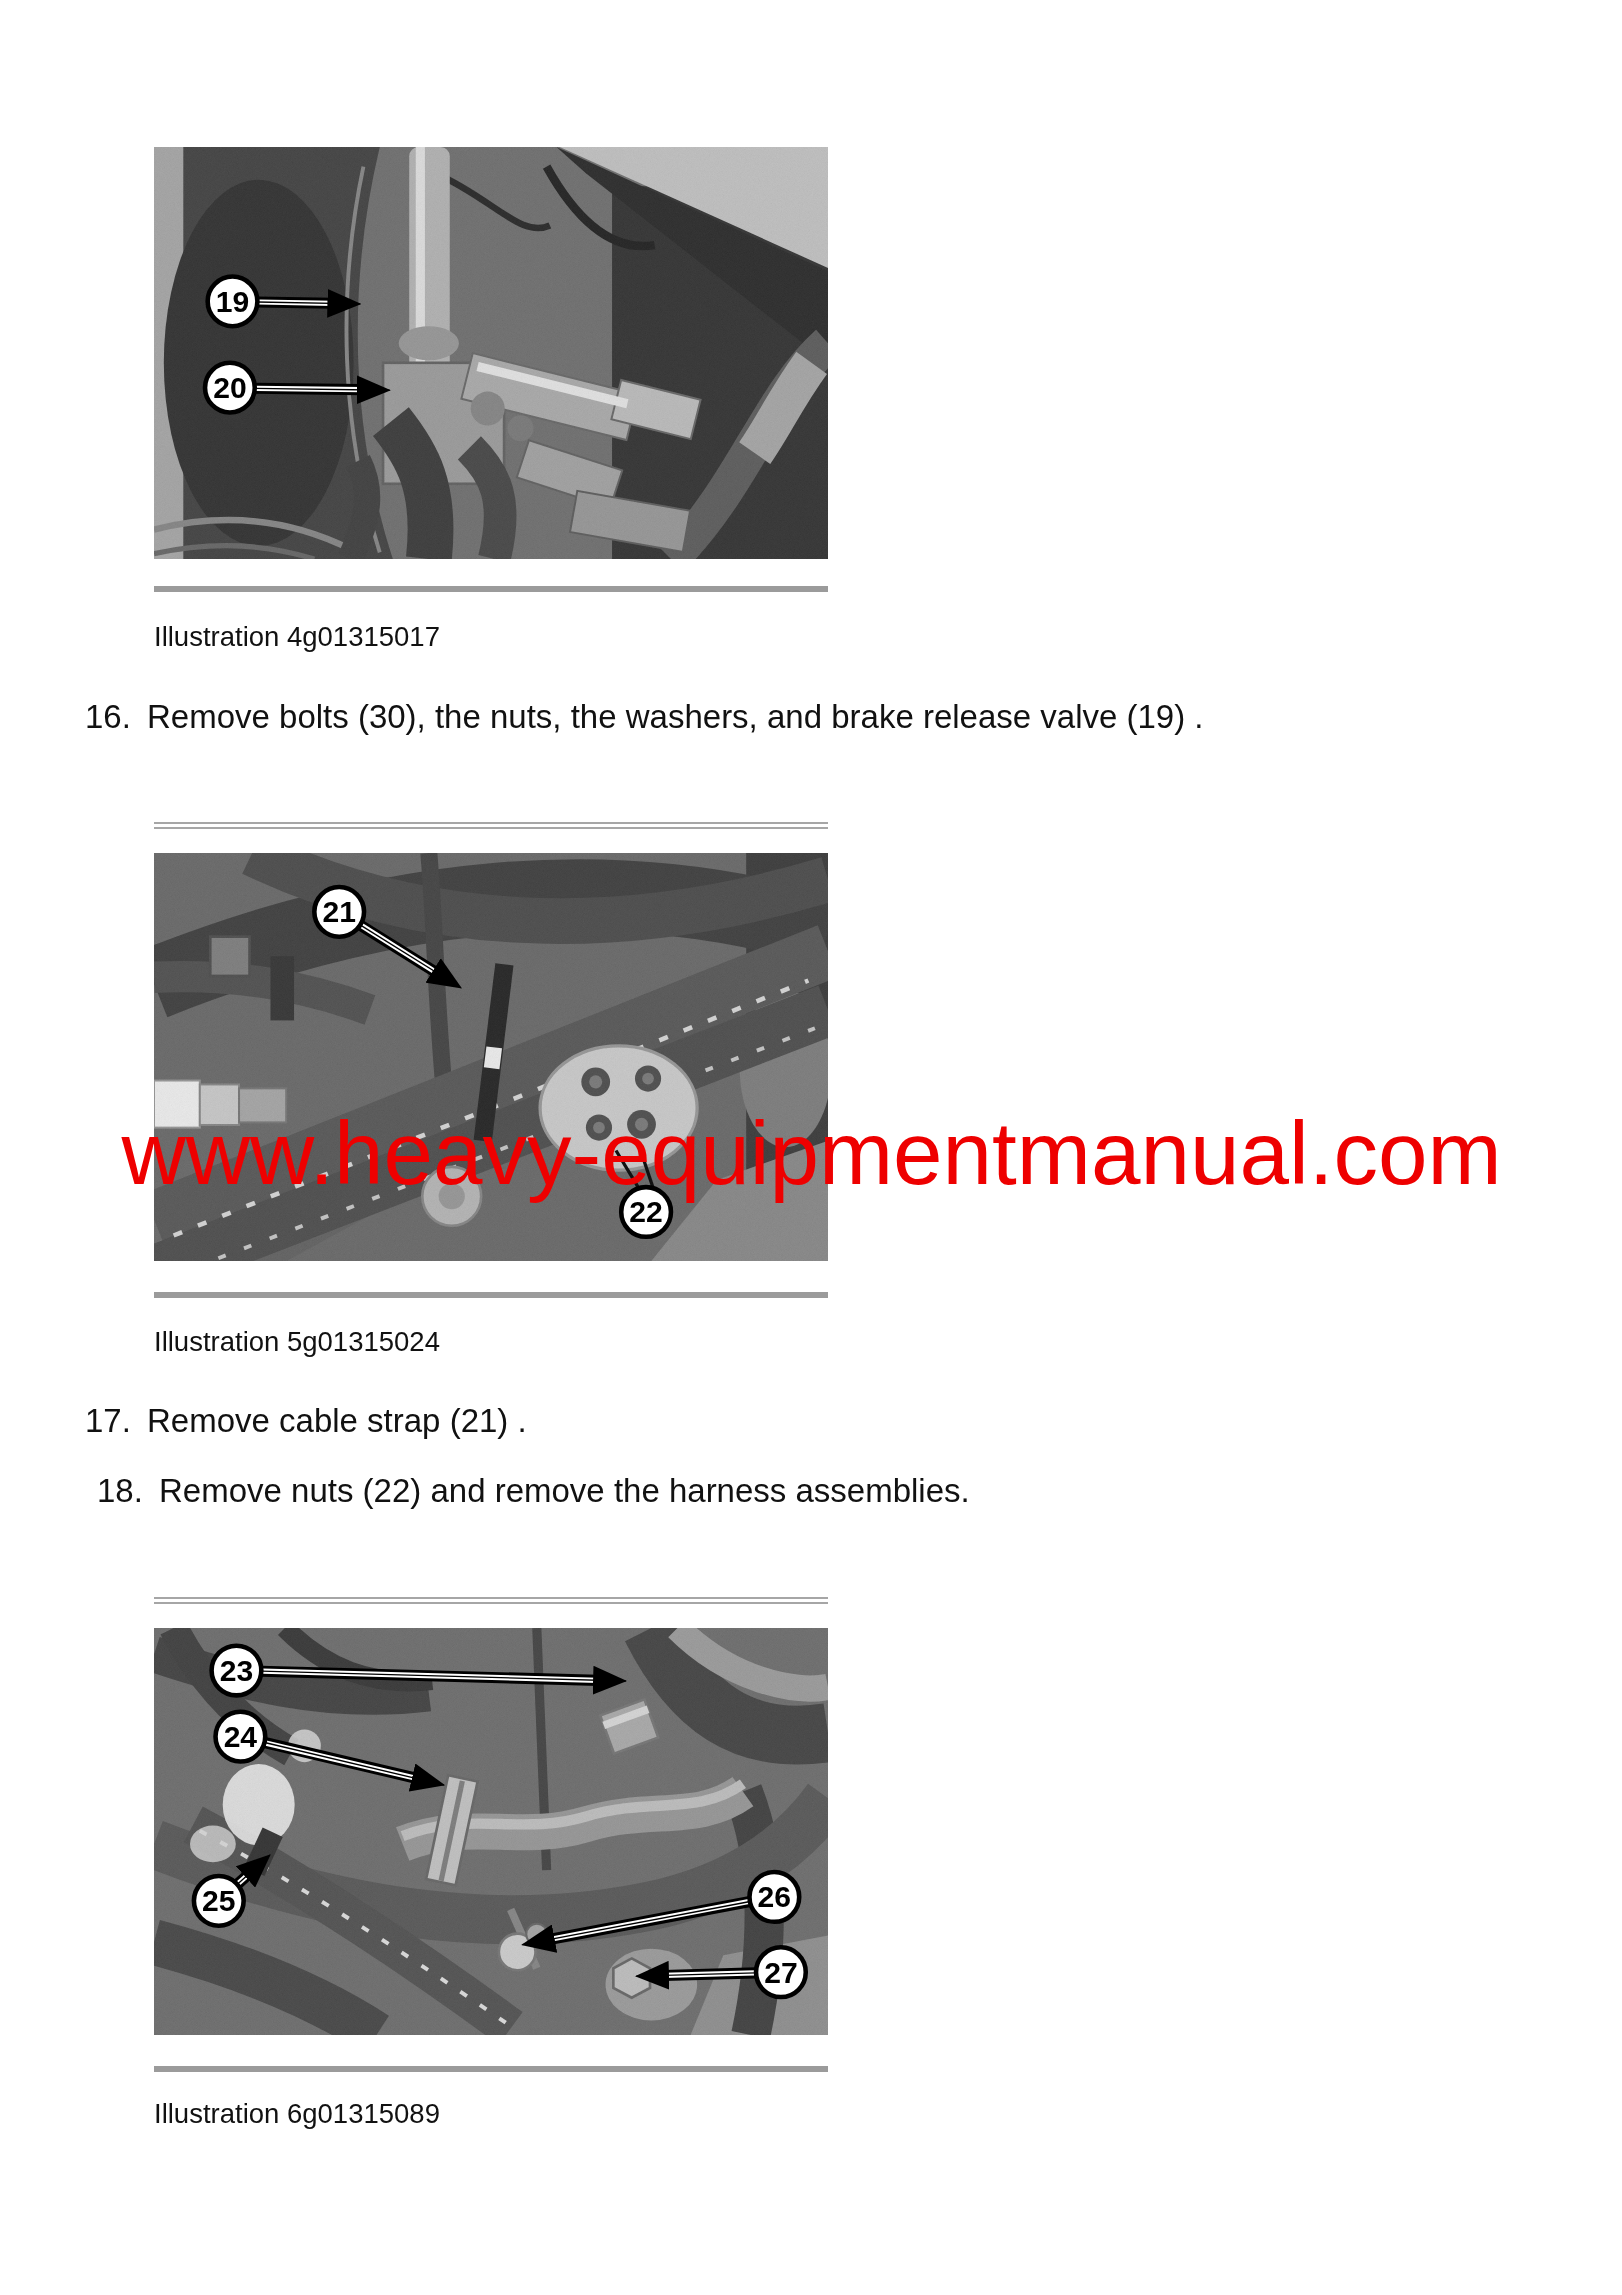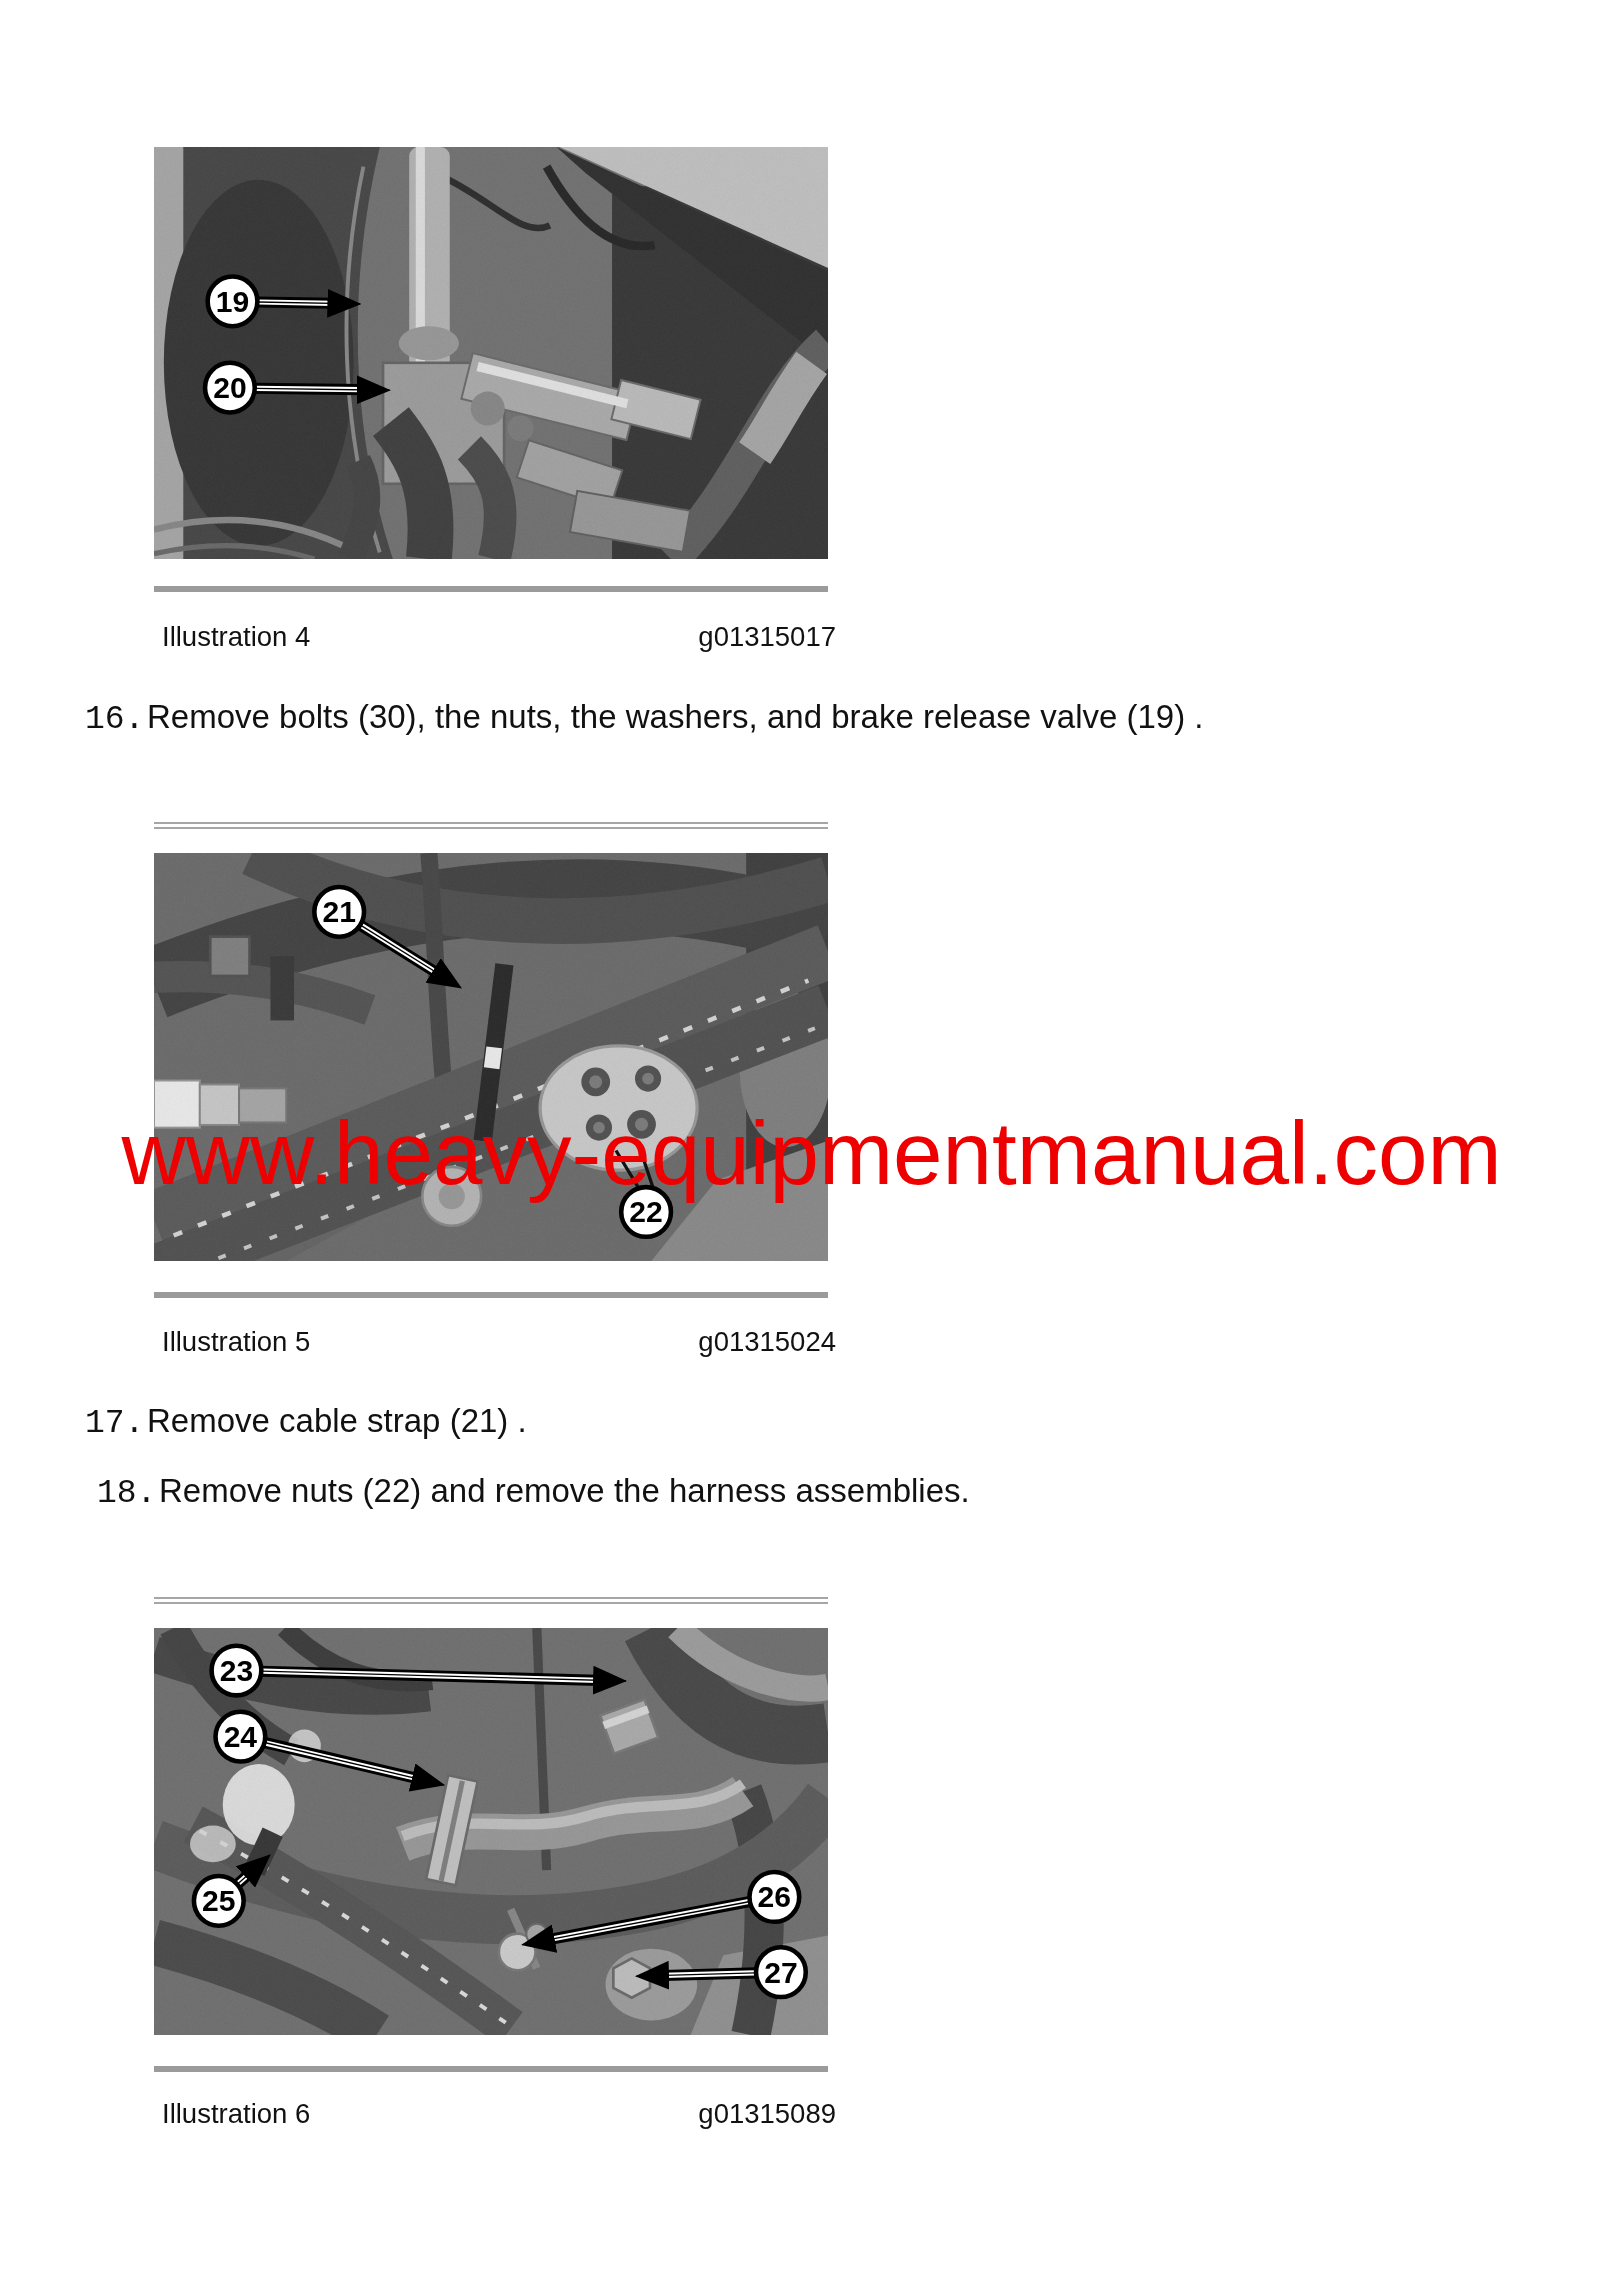--- a/index.html
+++ b/index.html
@@ -3,24 +3,24 @@
 <meta charset="utf-8">
 <style>
   html,body{margin:0;padding:0;background:#ffffff;}
   #page{position:relative;width:1623px;height:2295px;background:#ffffff;overflow:hidden;
         font-family:"Liberation Sans","DejaVu Sans",sans-serif;color:#1a1a1a;}
   .photo{position:absolute;left:154px;width:674px;border-radius:9px;}
   .photo svg{display:block;width:100%;height:100%;}
   .sep-solid{position:absolute;left:154px;width:674px;height:5.9px;background:#9b9b9b;}
   .sep-double{position:absolute;left:154px;width:674px;height:6.5px;background:#ffffff;
               border-top:2.6px solid #a6a6a6;border-bottom:2.6px solid #a6a6a6;box-sizing:border-box;}
-  .cap{position:absolute;left:162px;width:674px;display:flex;justify-content:space-between;
+  .cap{position:absolute;left:154px;width:674px;display:flex;
        font-size:27.5px;line-height:1.1;color:#111;}
   .step{position:absolute;left:85px;width:1498px;font-size:33px;line-height:1.15;white-space:nowrap;color:#111;}
-  .step .num{display:inline-block;width:62px;font-family:Liberation Mono, monospace;}
+  .step .num{display:inline-block;width:62px;}
   .watermark{position:absolute;left:0;top:1105px;width:1623px;text-align:center;
              font-size:89px;line-height:1.1;font-weight:normal;white-space:nowrap;z-index:6;}
   
   .ac{stroke:#000;stroke-width:17;fill:none;}
   .aw{stroke:#fff;stroke-width:8;fill:none;}
   .at{stroke:#000;stroke-width:2;fill:none;}
   .cCirc{fill:#ffffff;stroke:#000000;stroke-width:7;}
   .cNum{font-family:"Liberation Sans","DejaVu Sans",sans-serif;font-size:46px;font-weight:bold;
         fill:#000;text-anchor:middle;}
   .thin{stroke:#111;stroke-width:5;fill:none;}

